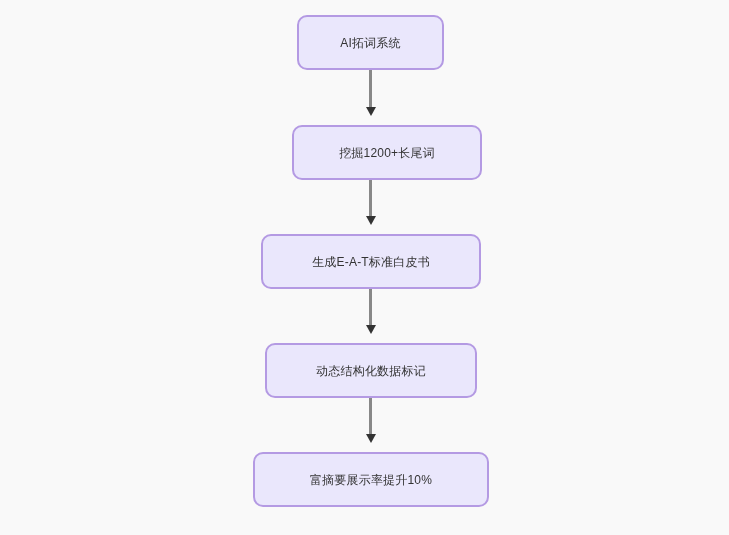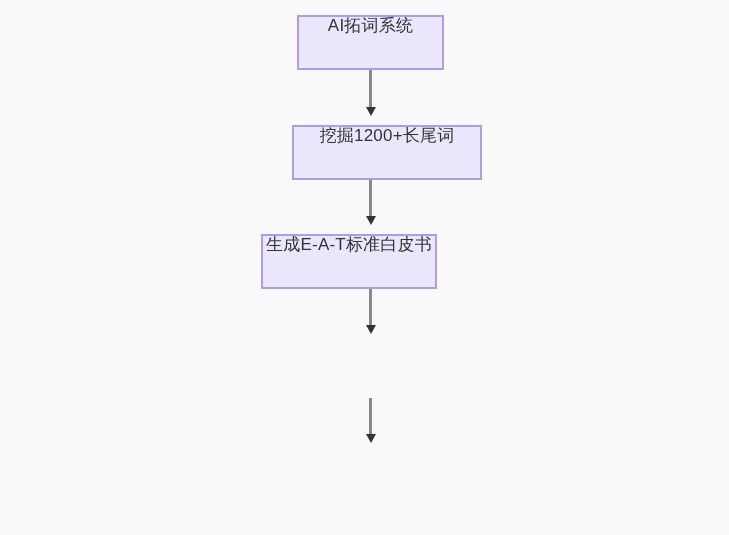--- a/index.html
+++ b/index.html
@@ -17,26 +17,26 @@
   #flow-canvas {
     position: relative;
     width: 729px;
     height: 535px;
   }
   .node {
     position: absolute;
     box-sizing: border-box;
     background: #eae7fc;
     border: 2px solid #b49ae3;
-    border-radius: 0;
+    border-radius: 10px;
     display: flex;
-    align-items: flex-start;
+    align-items: center;
     justify-content: center;
     color: #333333;
-    font-size: 17px;
+    font-size: 12px;
     line-height: 1;
     letter-spacing: 0.2px;
     white-space: nowrap;
   }
   .node-label {
     display: block;
   }
   .edge {
     position: absolute;
     width: 3px;
@@ -63,25 +63,31 @@
   <div class="edge" id="e1" style="left: 369px; top: 70px; height: 39px; background: rgb(136, 136, 136);"></div>
   <div class="arrowhead" id="a1" style="left: 365.5px; top: 107px; border-top-color: rgb(51, 51, 51);"></div>
 
   <div class="node" id="n2" style="left: 276px; top: 125px; width: 190px; height: 55px; background: rgb(234, 231, 252); border-color: rgb(180, 154, 227); color: rgb(51, 51, 51); margin-left: 16px;">
     <span class="node-label">挖掘1200+长尾词</span>
   </div>
 
   <div class="edge" id="e2" style="left: 369px; top: 180px; height: 38px; background: rgb(136, 136, 136);"></div>
   <div class="arrowhead" id="a2" style="left: 365.5px; top: 216px; border-top-color: rgb(51, 51, 51);"></div>
 
-  <div class="node" id="n3" style="left: 261px; top: 234px; width: 176px; height: 55px; background: rgb(234, 231, 252); border-color: rgb(180, 154, 227); color: rgb(51, 51, 51);">
+  <div class="node" id="n3" style="left: 261px; top: 234px; width: 220px; height: 55px; background: rgb(234, 231, 252); border-color: rgb(180, 154, 227); color: rgb(51, 51, 51);">
     <span class="node-label">生成E-A-T标准白皮书</span>
   </div>
 
   <div class="edge" id="e3" style="left: 369px; top: 289px; height: 38px; background: rgb(136, 136, 136);"></div>
   <div class="arrowhead" id="a3" style="left: 365.5px; top: 325px; border-top-color: rgb(51, 51, 51);"></div>
 
+  <div class="node" id="n4" style="left: 265px; top: 343px; width: 212px; height: 55px; background: rgb(234, 231, 252); border-color: rgb(180, 154, 227); color: rgb(51, 51, 51);">
+    <span class="node-label">动态结构化数据标记</span>
+  </div>
 
   <div class="edge" id="e4" style="left: 369px; top: 398px; height: 38px; background: rgb(136, 136, 136);"></div>
   <div class="arrowhead" id="a4" style="left: 365.5px; top: 434px; border-top-color: rgb(51, 51, 51);"></div>
 
+  <div class="node" id="n5" style="left: 253px; top: 452px; width: 236px; height: 55px; background: rgb(234, 231, 252); border-color: rgb(180, 154, 227); color: rgb(51, 51, 51);">
+    <span class="node-label">富摘要展示率提升10%</span>
+  </div>
 
 </div>
 
 </body></html>

